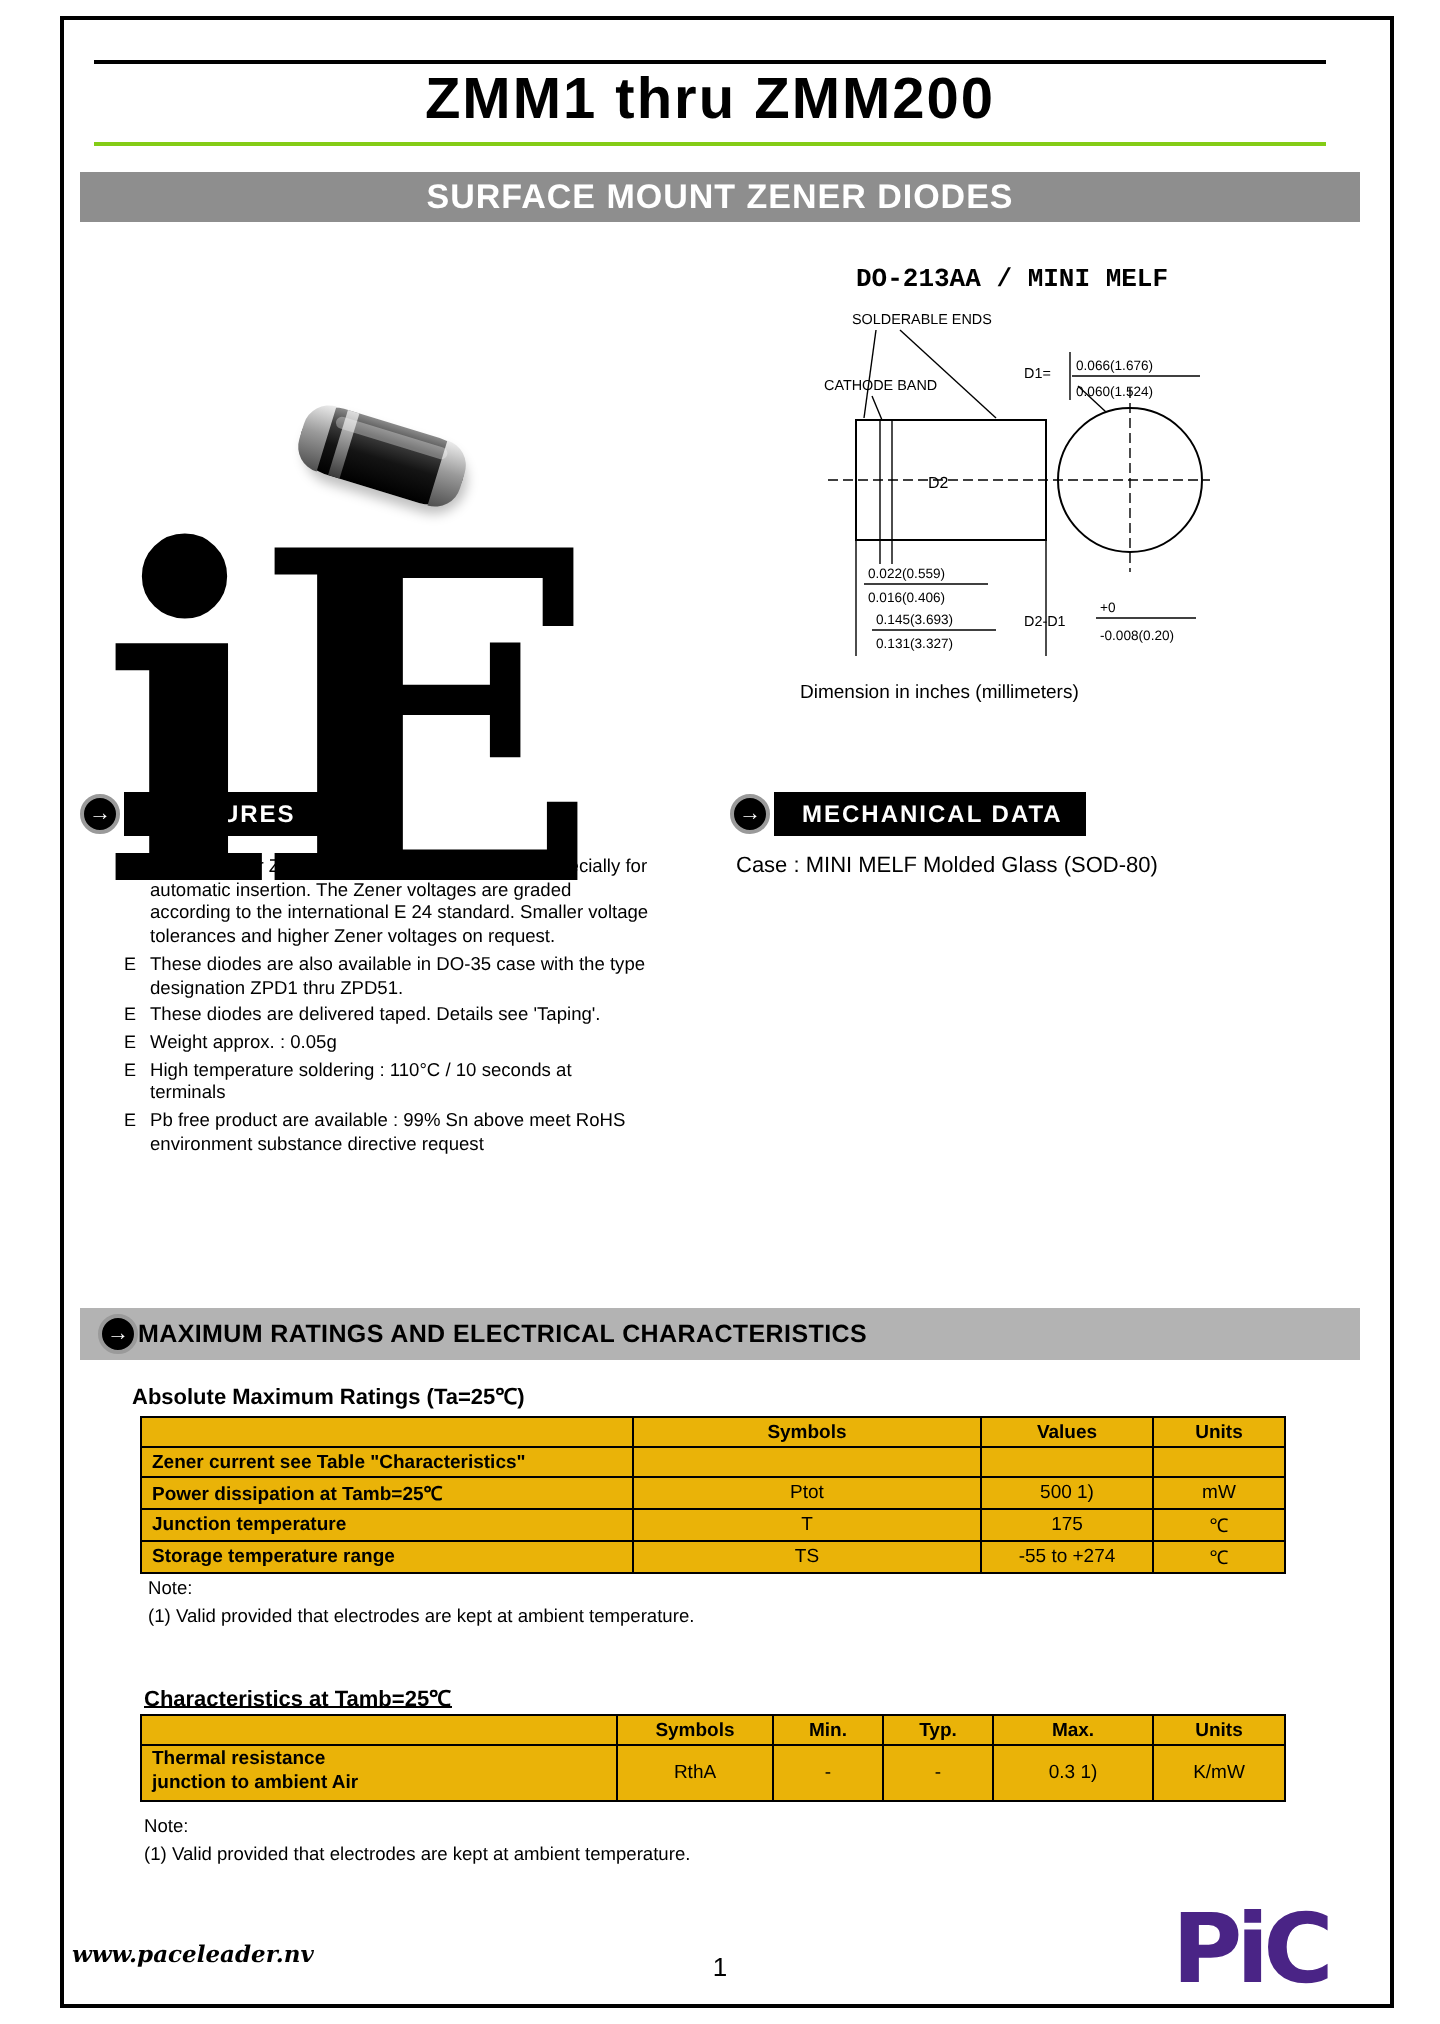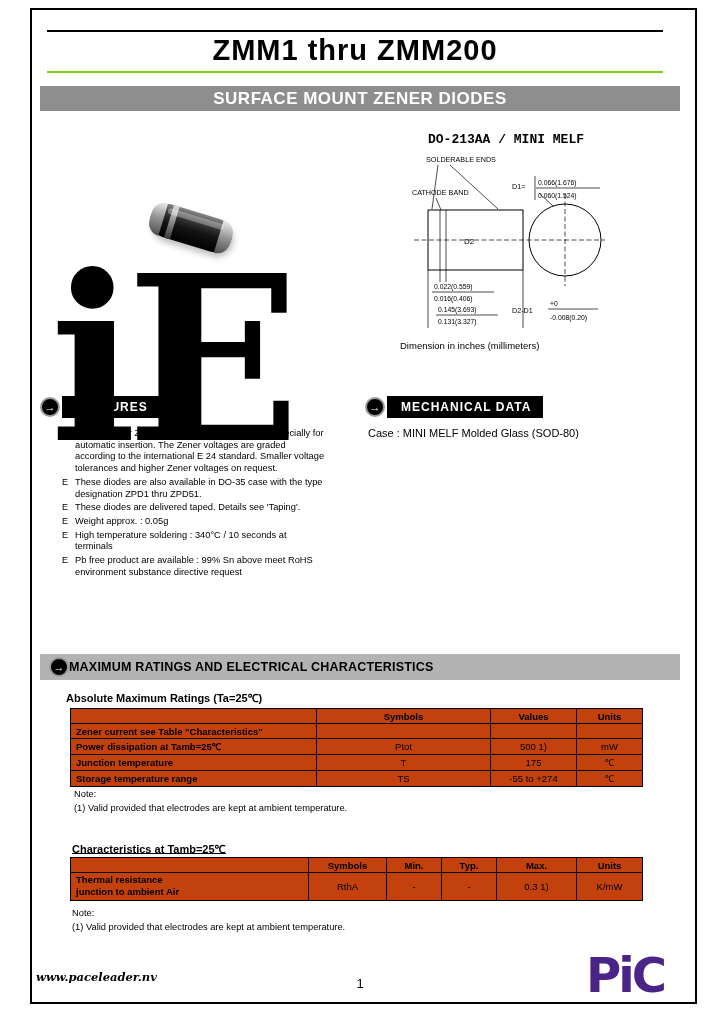--- a/index.html
+++ b/index.html
@@ -73,21 +73,21 @@
 
   .mech-text { position:absolute; left:368px; top:426px; font-size:11px; line-height:15px; }
 
   .section-banner { position:absolute; left:40px; top:654px; width:640px; height:26px;
     background:#b3b3b3; display:flex; align-items:center; }
   .section-banner .sh-icon { margin-left:9px; }
   .section-banner .sb-label { font-size:12.5px; font-weight:bold; letter-spacing:.2px; }
 
   .abs-heading { position:absolute; left:66px; top:690px; font-size:11px; font-weight:bold; }
 
-  table.data { border-collapse:collapse; position:absolute; background:#c2410c; table-layout:fixed; }
+  table.data { border-collapse:collapse; position:absolute; background:#eab308; table-layout:fixed; }
   table.data th, table.data td { border:1px solid #000; font-size:9.5px; padding:1px 5px; height:15px; overflow:hidden; }
   table.data th { font-weight:bold; text-align:center; }
   td.lbl { font-weight:bold; text-align:left; }
   td.ctr { text-align:center; }
   #table1 { left:70px; top:708px; width:572px; }
   #table2 { left:70px; top:857px; width:572px; }
   #table2 td.lbl { line-height:1.3; }
 
   .note { position:absolute; font-size:9.3px; }
   #note1 { left:74px; top:789px; }
@@ -192,21 +192,21 @@
     <div class="feat-item">
       <span class="feat-bullet">E</span>
       <span>These diodes are delivered taped. Details see 'Taping'.</span>
     </div>
     <div class="feat-item">
       <span class="feat-bullet">E</span>
       <span>Weight approx. : 0.05g</span>
     </div>
     <div class="feat-item">
       <span class="feat-bullet">E</span>
-      <span>High temperature soldering : 340°C / 10 seconds at terminals</span>
+      <span>High temperature soldering : 110°C / 10 seconds at terminals</span>
     </div>
     <div class="feat-item">
       <span class="feat-bullet">E</span>
       <span>Pb free product are available : 99% Sn above meet RoHS environment substance directive request</span>
     </div>
   </div>
 
   <div class="section-header" id="mech-header">
     <span class="sh-icon">→</span>
     <span class="sh-label">MECHANICAL DATA</span>

